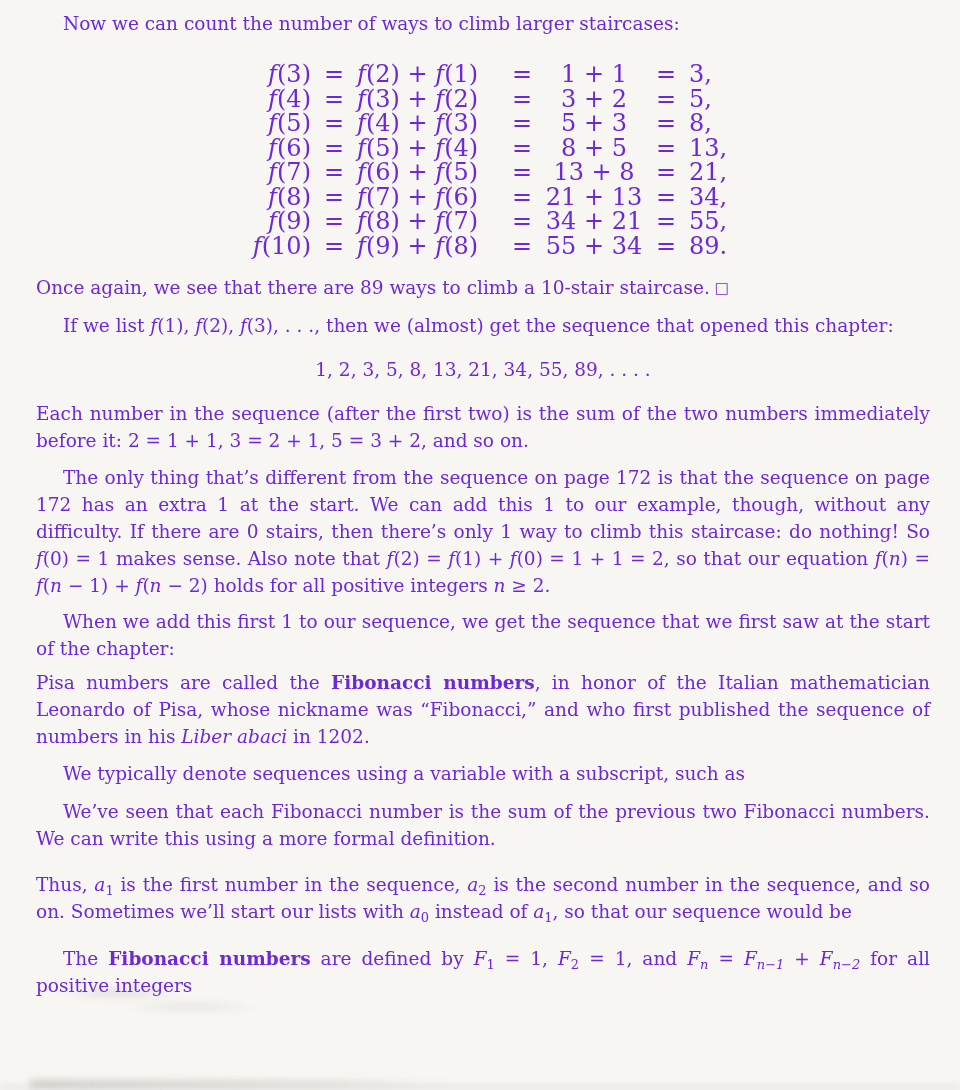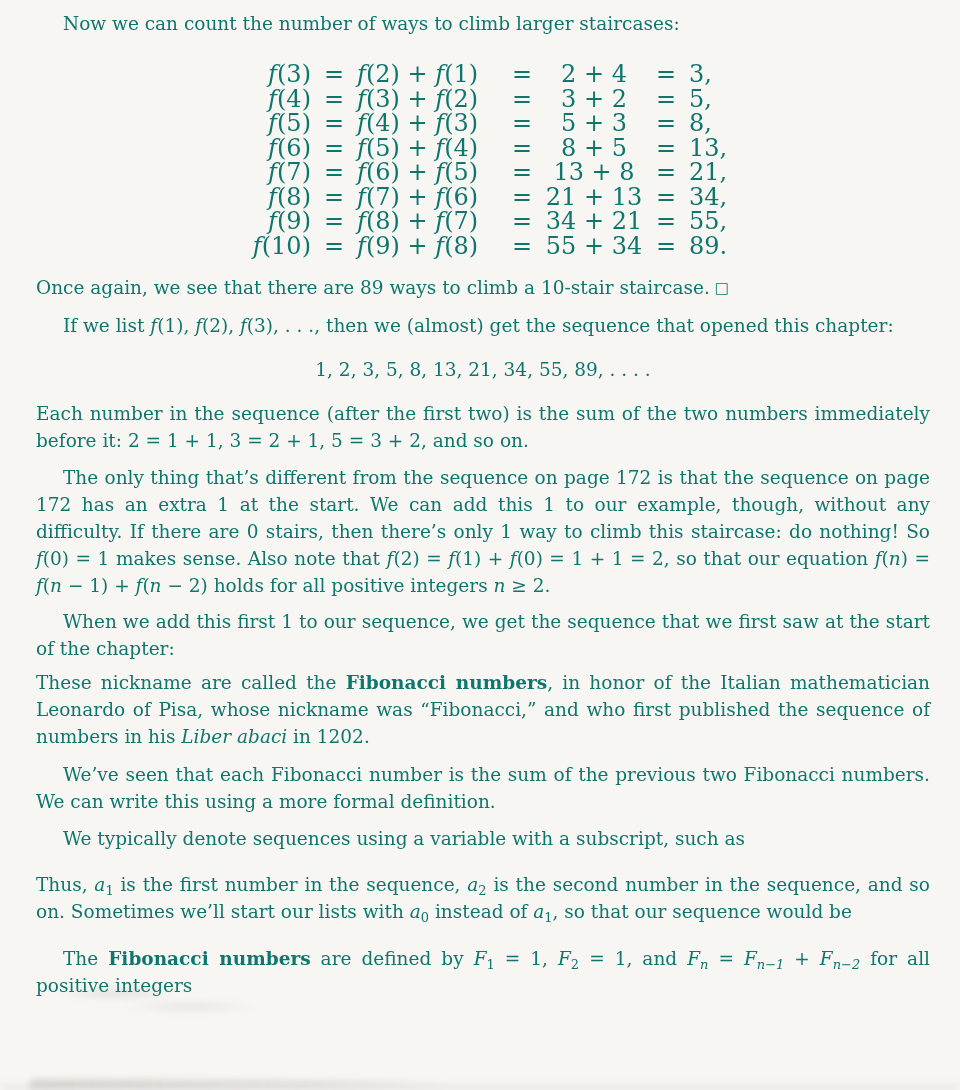--- a/index.html
+++ b/index.html
@@ -6,21 +6,21 @@
     margin: 0;
     padding: 0;
     background: #e9e8e5;
     font-family: "DejaVu Serif", "Liberation Serif", serif;
   }
   .page {
     position: relative;
     width: 960px;
     height: 1090px;
     background: #f7f6f3;
-    color: #0f766e;
+    color: #6d28d9;
     box-sizing: border-box;
     padding: 10px 30px 0 36px;
     overflow: hidden;
   }
   .para {
     font-size: 18.5px;
     line-height: 27px;
     margin: 0;
     text-align: justify;
   }
@@ -84,21 +84,21 @@
 <div class="page">
 
   <p class="para indent noj"><span>Now we can count the number of ways to climb larger staircases:</span></p>
 
   <div class="eqtable">
       <div class="eqrow">
         <span class="ec c1"><span class="it">f</span><span>(3)</span></span>
         <span class="ec ceq"><span>=</span></span>
         <span class="ec c2"><span class="it">f</span><span>(2) + </span><span class="it">f</span><span>(1)</span></span>
         <span class="ec ceq"><span>=</span></span>
-        <span class="ec c3"><span>2 + 4</span></span>
+        <span class="ec c3"><span>1 + 1</span></span>
         <span class="ec ceq"><span>=</span></span>
         <span class="ec c4"><span>3,</span></span>
       </div>
       <div class="eqrow">
         <span class="ec c1"><span class="it">f</span><span>(4)</span></span>
         <span class="ec ceq"><span>=</span></span>
         <span class="ec c2"><span class="it">f</span><span>(3) + </span><span class="it">f</span><span>(2)</span></span>
         <span class="ec ceq"><span>=</span></span>
         <span class="ec c3"><span>3 + 2</span></span>
         <span class="ec ceq"><span>=</span></span>
@@ -166,25 +166,25 @@
 
   <p class="para center" style="margin-top:17px;text-align:center;"><span>1, 2, 3, 5, 8, 13, 21, 34, 55, 89, . . . .</span></p>
 
   <p class="para" style="margin-top:17px;"><span>Each number in the sequence (after the first two) is the sum of the two numbers immediately before it: 2 = 1 + 1, 3 = 2 + 1, 5 = 3 + 2, and so on.</span></p>
 
   <p class="para indent" style="margin-top:10px;"><span>The only thing that’s different from the sequence on page 172 is that the sequence on page 172 has an extra 1 at the start.  We can add this 1 to our example, though, without any difficulty.  If there are 0 stairs, then there’s only 1 way to climb this staircase: do nothing!  So </span><span class="it">f</span><span>(0) = 1 makes sense.  Also note that </span><span class="it">f</span><span>(2) = </span><span class="it">f</span><span>(1) + </span><span class="it">f</span><span>(0) = 1 + 1 = 2, so that our equation </span><span class="it">f</span><span>(</span><span class="it">n</span><span>) = </span><span class="it">f</span><span>(</span><span class="it">n</span><span> − 1) + </span><span class="it">f</span><span>(</span><span class="it">n</span><span> − 2) holds for all positive integers </span><span class="it">n</span><span> ≥ 2.</span></p>
 
   <p class="para indent" style="margin-top:9px;"><span>When we add this first 1 to our sequence, we get the sequence that we first saw at the start of the chapter:</span></p>
 
 
-  <p class="para" style="margin-top:7px;"><span>These nickname are called the </span><span class="bd">Fibonacci numbers</span><span>, in honor of the Italian mathematician Leonardo of Pisa, whose nickname was “Fibonacci,” and who first published the sequence of numbers in his </span><span class="it">Liber abaci</span><span> in 1202.</span></p>
+  <p class="para" style="margin-top:7px;"><span>Pisa numbers are called the </span><span class="bd">Fibonacci numbers</span><span>, in honor of the Italian mathematician Leonardo of Pisa, whose nickname was “Fibonacci,” and who first published the sequence of numbers in his </span><span class="it">Liber abaci</span><span> in 1202.</span></p>
+
+  <p class="para indent noj" style="margin-top:10px;"><span>We typically denote sequences using a variable with a subscript, such as</span></p>
 
   <p class="para indent" style="margin-top:11px;"><span>We’ve seen that each Fibonacci number is the sum of the previous two Fibonacci numbers.  We can write this using a more formal definition.</span></p>
-
-  <p class="para indent noj" style="margin-top:10px;"><span>We typically denote sequences using a variable with a subscript, such as</span></p>
 
 
   <p class="para" style="margin-top:19px;"><span>Thus, </span><span class="it">a</span><sub>1</sub><span> is the first number in the sequence, </span><span class="it">a</span><sub>2</sub><span> is the second number in the sequence, and so on.  Sometimes we’ll start our lists with </span><span class="it">a</span><sub>0</sub><span> instead of </span><span class="it">a</span><sub>1</sub><span>, so that our sequence would be</span></p>
 
 
   <p class="para indent" style="margin-top:20px;"><span>The </span><span class="bd">Fibonacci numbers</span><span> are defined by </span><span class="it">F</span><sub>1</sub><span> = 1, </span><span class="it">F</span><sub>2</sub><span> = 1, and </span><span class="it">F</span><sub class="it">n</sub><span> = </span><span class="it">F</span><sub class="it">n−1</sub><span> + </span><span class="it">F</span><sub class="it">n−2</sub><span> for all positive integers </span></p>
 
   <div class="smudge s1"></div>
   <div class="smudge s2"></div>
   <div class="smudge s3"></div>

